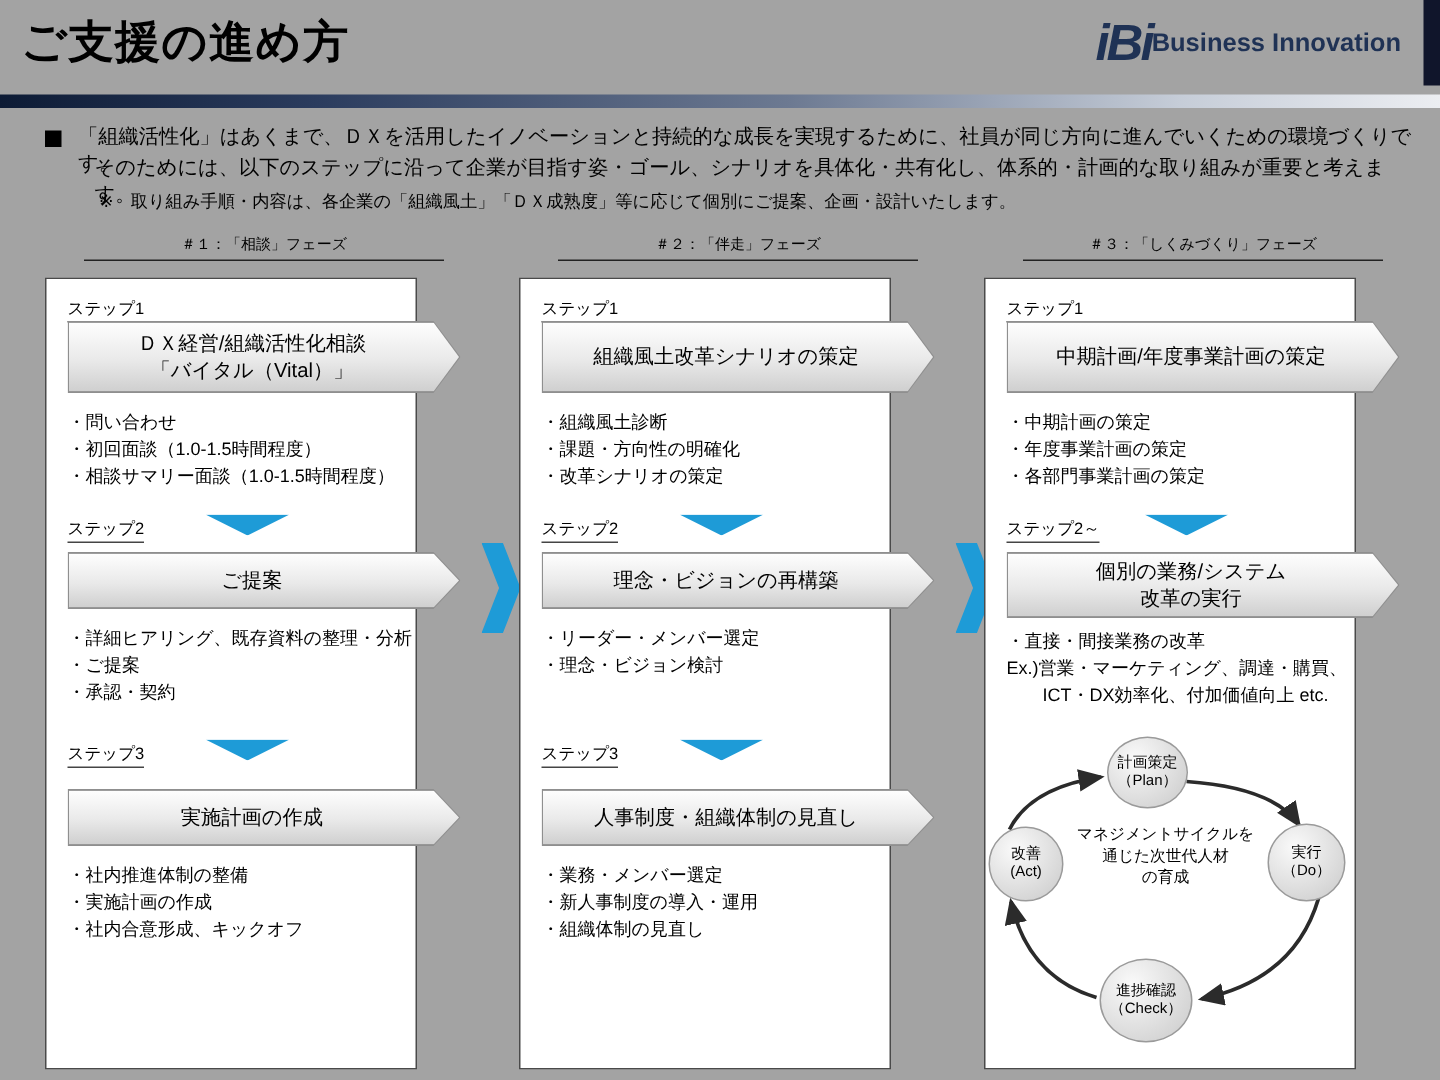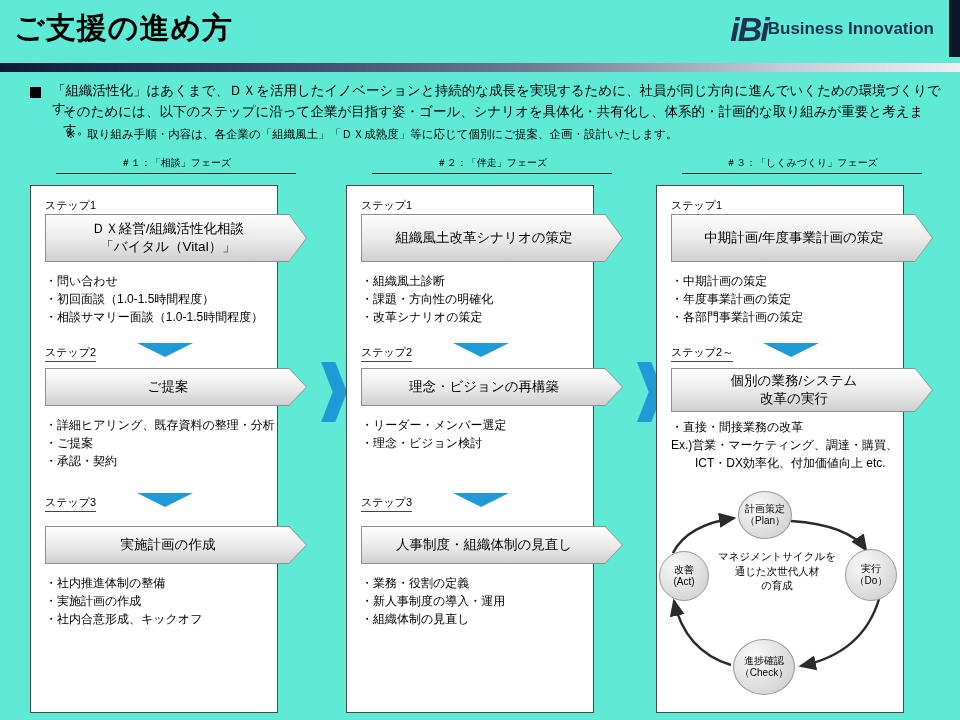--- a/index.html
+++ b/index.html
@@ -1,18 +1,18 @@
 <!DOCTYPE html>
 <html style="--accent: #1E9BD7; --navy: #1F3255;"><head>
 <meta charset="utf-8">
 <style>
   * { margin:0; padding:0; box-sizing:border-box; }
   html, body { background:#e9e9e9; }
   body { font-family:"Liberation Sans","DejaVu Sans",sans-serif; color:#000; }
-  .slide { position:relative; width:960px; height:720px; background:#5eead4; overflow:hidden; margin:0 auto; }
+  .slide { position:relative; width:960px; height:720px; background:#a3a3a3; overflow:hidden; margin:0 auto; }
 
   
   .title { position:absolute; left:14px; top:8px; font-size:30px; font-weight:700; letter-spacing:1px; }
   .logo { position:absolute; right:26px; top:12px; display:flex; align-items:center; }
   .logo-mark { font-style:italic; font-weight:700; font-size:34px; color:var(--navy,#1F3255); letter-spacing:-2px; line-height:1; }
   .logo-name { font-size:17px; font-weight:600; color:var(--navy,#1F3255); }
   .corner-bar { position:absolute; right:0; top:0; width:11px; height:57px; background:#10152b; }
   .grad-bar { position:absolute; left:0; top:63px; width:960px; height:9px;
               background:linear-gradient(90deg,#0d1b35 0%,#2b3c5e 22%,#6d7a92 55%,#c6cdd8 82%,#eceef2 100%); }
 
@@ -158,21 +158,21 @@
       <div>・理念・ビジョン検討</div>
     </div>
 
     <div class="step-label sl-3">ステップ3</div>
     <div class="tri tri-3"></div>
     <div class="abox r-3">
       <div class="abox-border"></div>
       <div class="abox-fill">人事制度・組織体制の見直し</div>
     </div>
     <div class="bullets bl-3">
-      <div>・業務・役割の定義</div>
+      <div>・業務・メンバー選定</div>
       <div>・新人事制度の導入・運用</div>
       <div>・組織体制の見直し</div>
     </div>
   </div>
 
   <div class="chev chev2"></div>
 
   <div class="col c3">
     <div class="step-label sl-1">ステップ1</div>
     <div class="abox r-1">

